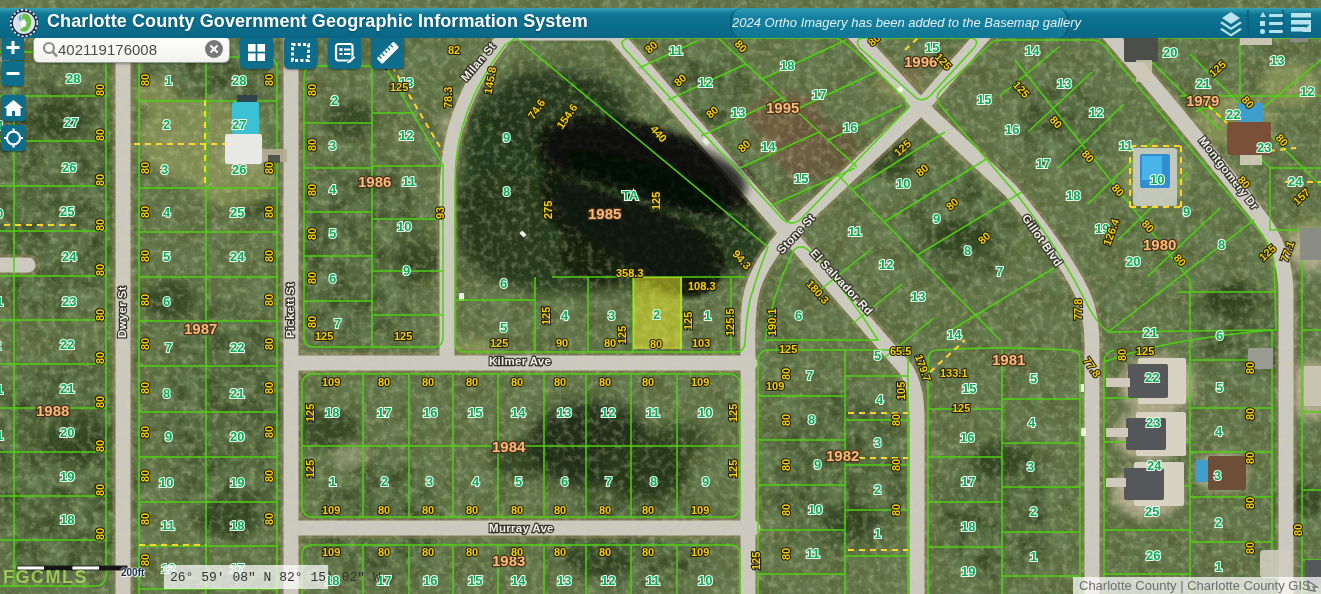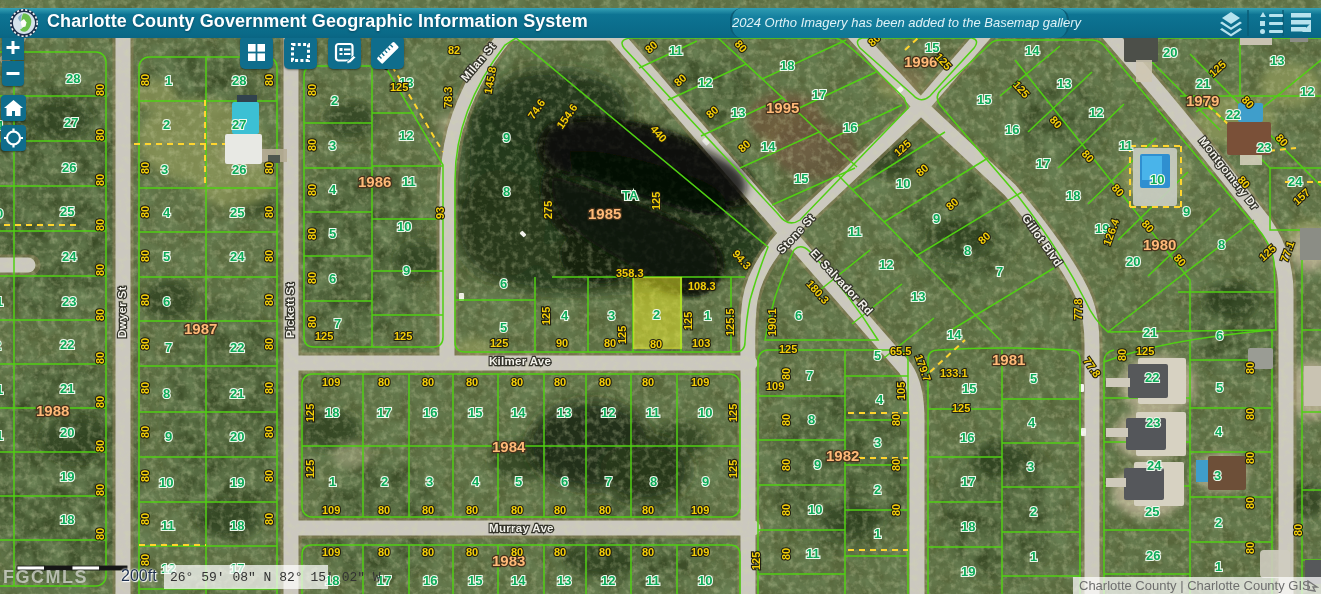--- a/index.html
+++ b/index.html
@@ -13,21 +13,21 @@
   
   .mbtn{position:absolute;background:#0f6d8c;border-radius:4px;z-index:10;box-shadow:0 1px 2px rgba(0,0,0,.45);}
   
   #search{position:absolute;left:33px;top:36px;width:195px;height:25px;background:linear-gradient(#ffffff,#f1f1ee);border:1px solid #999;border-radius:6px;z-index:10;box-shadow:0 1px 3px rgba(0,0,0,.35);}
   #search .txt{position:absolute;left:24px;top:4px;font-size:15px;color:#4c4c4c;}
   
   #coords{position:absolute;left:164px;top:565px;width:164px;height:24px;background:rgba(255,255,255,.72);z-index:10;}
   #coords span{position:absolute;left:6px;top:5px;font-size:13px;color:#333;white-space:nowrap;font-family:Liberation Mono, monospace;}
   #attrib{position:absolute;left:1073px;top:577px;width:248px;height:17px;background:rgba(255,255,255,.72);z-index:10;}
   #attrib span{position:absolute;left:6px;top:1px;font-size:13px;color:#6e6e6e;white-space:nowrap;}
-  #fgcmls{position:absolute;left:3px;top:567px;font-size:18px;font-weight:bold;color:#e5e5e5;opacity:.65;z-index:9;letter-spacing:1.5px;text-shadow:0 0 2px rgba(40,50,40,.6);}
+  #fgcmls{position:absolute;left:3px;top:567px;font-size:18px;font-weight:bold;color:#bef264;opacity:.65;z-index:9;letter-spacing:1.5px;text-shadow:0 0 2px rgba(40,50,40,.6);}
   text{font-family:"Liberation Sans",sans-serif;}
   .n{fill:#0caa58;font-size:13px;font-weight:bold;stroke:#eef8ec;stroke-width:2.2px;paint-order:stroke;}
   .d{fill:#f4cf08;font-size:11px;font-weight:bold;stroke:#201f10;stroke-width:2.2px;paint-order:stroke;}
   .b{fill:#ffba78;font-size:15px;font-weight:bold;stroke:#46331c;stroke-width:2.6px;paint-order:stroke;}
   .s{fill:#f4f3ec;font-size:11.5px;font-weight:bold;stroke:#33332a;stroke-width:2.4px;paint-order:stroke;letter-spacing:.3px;}
   .pl{stroke:#50d013;stroke-width:1.5;fill:none;}
   .dash{stroke:#ffd52e;stroke-width:2;fill:none;stroke-dasharray:6 5;}
 </style>
 </head>
 <body>
@@ -829,20 +829,31 @@
 
 <div class="mbtn" style="left:1px;top:95px;width:25px;height:26px;"><svg width="25" height="26">
         <path d="M12.5,5 L22,13 h-2.5 v8 h-5.5 v-5 h-3 v5 H5.5 v-8 H3 Z" fill="#fff"></path>
       </svg></div>
 
 <div class="mbtn" style="left:1px;top:125px;width:25px;height:26px;"><svg width="25" height="26">
         <circle cx="12.5" cy="13" r="6.5" fill="none" stroke="#fff" stroke-width="2.2"></circle>
         <path d="M12.5,3.5 v4 M12.5,18.5 v4 M3,13 h4 M18,13 h4" stroke="#fff" stroke-width="2.2"></path>
       </svg></div>
 
+<div id="search">
+  <svg width="22" height="25" style="position:absolute;left:4px;top:0">
+        <circle cx="11" cy="11" r="5" fill="none" stroke="#8a8a8a" stroke-width="2.2"></circle>
+        <line x1="14.5" y1="14.5" x2="19" y2="19.5" stroke="#8a8a8a" stroke-width="2.6"></line>
+      </svg>
+  <span class="txt">402119176008</span>
+  <svg width="22" height="22" style="position:absolute;right:3px;top:2px">
+        <circle cx="10" cy="10" r="9" fill="#777"></circle>
+        <path d="M6.5,6.5 l7,7 M13.5,6.5 l-7,7" stroke="#fff" stroke-width="2.2"></path>
+      </svg>
+</div>
 
 <div class="mbtn" style="left:240px;top:36px;width:33px;height:33px;border-radius:5px;"><svg width="33" height="33">
         <g fill="#fff">
           <rect x="8" y="8" width="7.6" height="7.6"></rect>
           <rect x="17.4" y="8" width="7.6" height="7.6"></rect>
           <rect x="8" y="17.4" width="7.6" height="7.6"></rect>
           <rect x="17.4" y="17.4" width="7.6" height="7.6"></rect>
         </g>
       </svg></div>
 
@@ -868,21 +879,21 @@
 
 <svg width="160" height="14" style="position:absolute;left:16px;top:562px;z-index:9">
       <g stroke="#1a1a1a" stroke-width="0.9">
         <rect x="1" y="4" width="27.5" height="4" fill="#fff"></rect>
         <rect x="28.5" y="4" width="27.5" height="4" fill="#151515"></rect>
         <rect x="56" y="4" width="27.5" height="4" fill="#fff"></rect>
         <rect x="83.5" y="4" width="27.5" height="4" fill="#151515"></rect>
       </g>
     </svg>
 
-<div style="position:absolute;left:121px;top:567px;z-index:9;font-size:16px;font-weight:normal;color:#1d2f4e;text-shadow:0 0 2px #fff,0 0 2px #fff,1px 1px 1px #fff;">200ft</div>
+<div style="position:absolute;left:121px;top:567px;z-index:9;font-size:10px;font-weight:bold;color:#1d2f4e;text-shadow:0 0 2px #fff,0 0 2px #fff,1px 1px 1px #fff;">200ft</div>
 
 <div id="fgcmls">FGCMLS</div>
 
 <div id="coords">
       <span>26° 59′ 08″ N 82° 15′ 02″ W</span>
     </div>
 
 <div id="attrib">
       <span>Charlotte County | Charlotte County GIS</span>
       <svg width="13" height="13" style="position:absolute;right:2px;top:2px">

